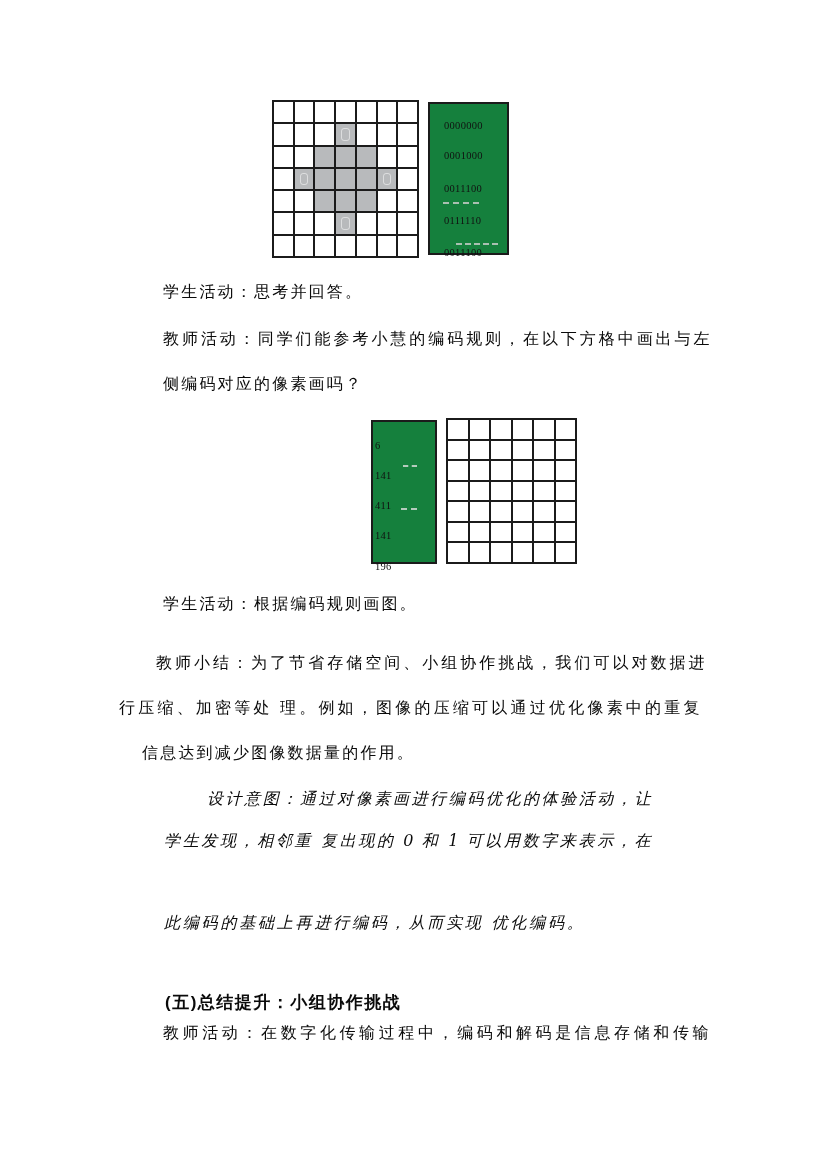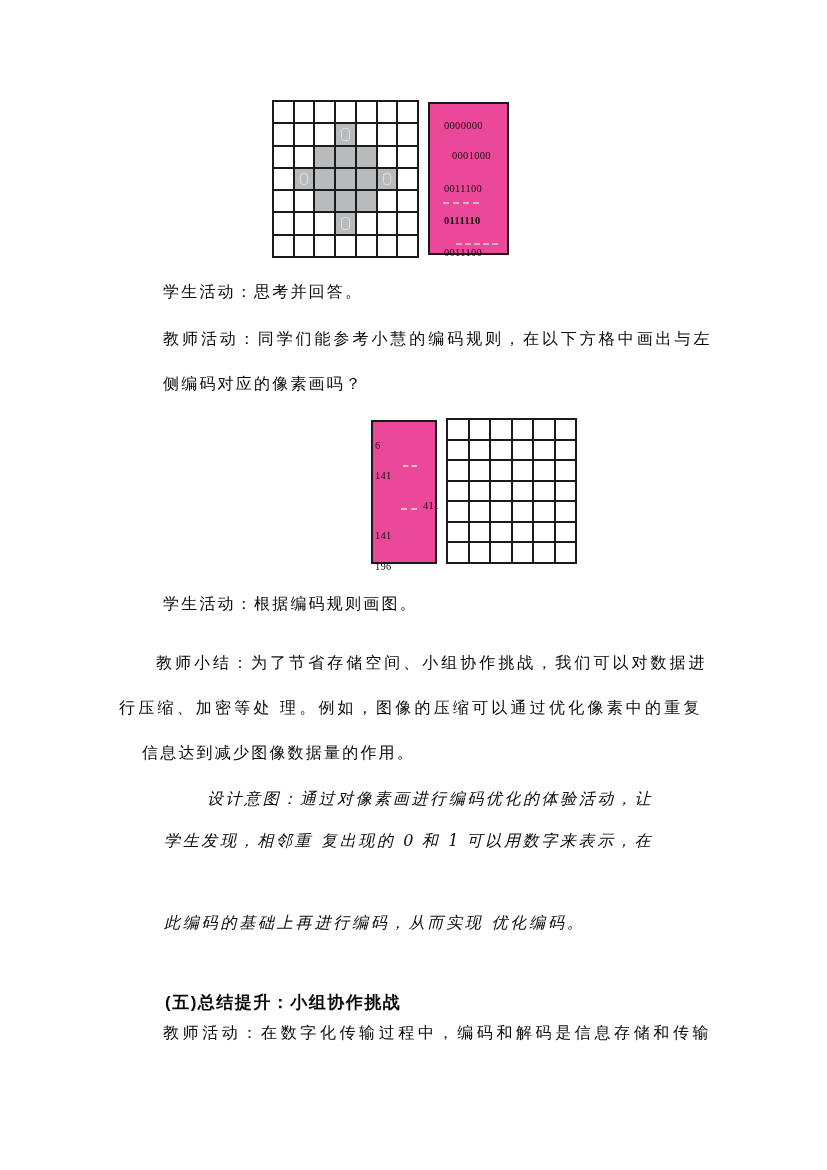--- a/index.html
+++ b/index.html
@@ -68,43 +68,43 @@
   .cell.tip::after{
     content:"";
     position:absolute;
     inset:4px 5px;
     border:1px solid rgba(255,255,255,0.5);
     border-radius:3px;
   }
   
   .codebox{
     position:absolute;
-    background:#ec4899;
+    background:#15803d;
     border:2px solid #1b1b1b;
     box-sizing:border-box;
   }
   .b1{left:428px;top:102px;width:81px;height:153px;}
   .b2{left:371px;top:420px;width:66px;height:144px;}
   .code{
     position:absolute;
     font-family:"Liberation Serif",serif;
     font-size:10.5px;
     line-height:10px;
     letter-spacing:0.3px;
     color:#111;
     white-space:nowrap;
   }
   .b1 .c0{top:17px;left:14px;}
-  .b1 .c1{top:47px;left:22px;}
+  .b1 .c1{top:47px;left:14px;}
   .b1 .c2{top:80px;left:14px;}
-  .b1 .c3{top:112px;left:14px;font-weight:bold;}
+  .b1 .c3{top:112px;left:14px;}
   .b1 .c4{top:144px;left:14px;}
   .b2 .c0{top:19px;left:2px;}
   .b2 .c1{top:49px;left:2px;}
-  .b2 .c2{top:79px;left:2px;margin-left:48px;}
+  .b2 .c2{top:79px;left:2px;}
   .b2 .c3{top:109px;left:2px;}
   .b2 .c4{top:140px;left:2px;}
   
   .fade-dash{
     position:absolute;
     border-top:2px dashed #cfcfcf;
     opacity:.8;
   }
 </style>
 </head>

